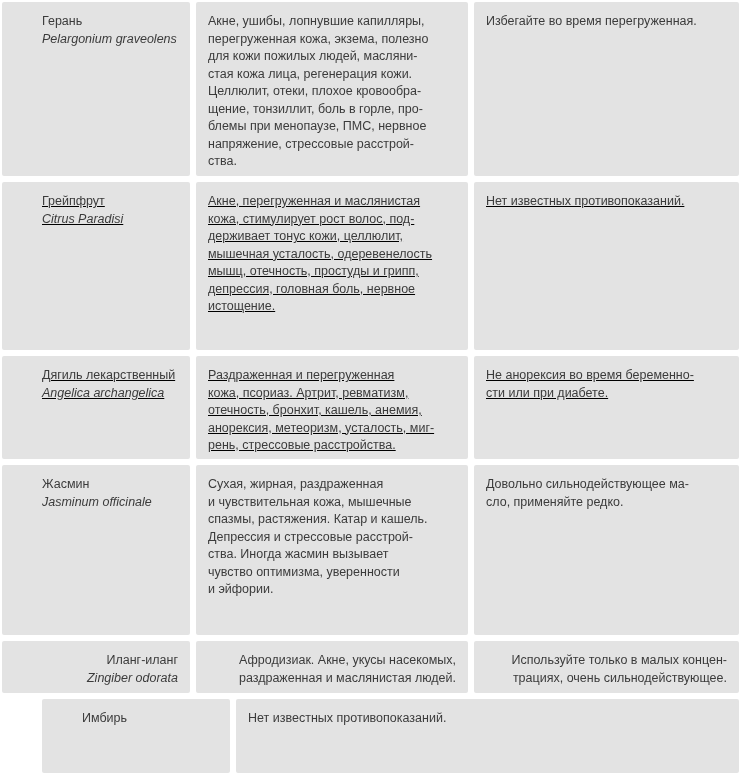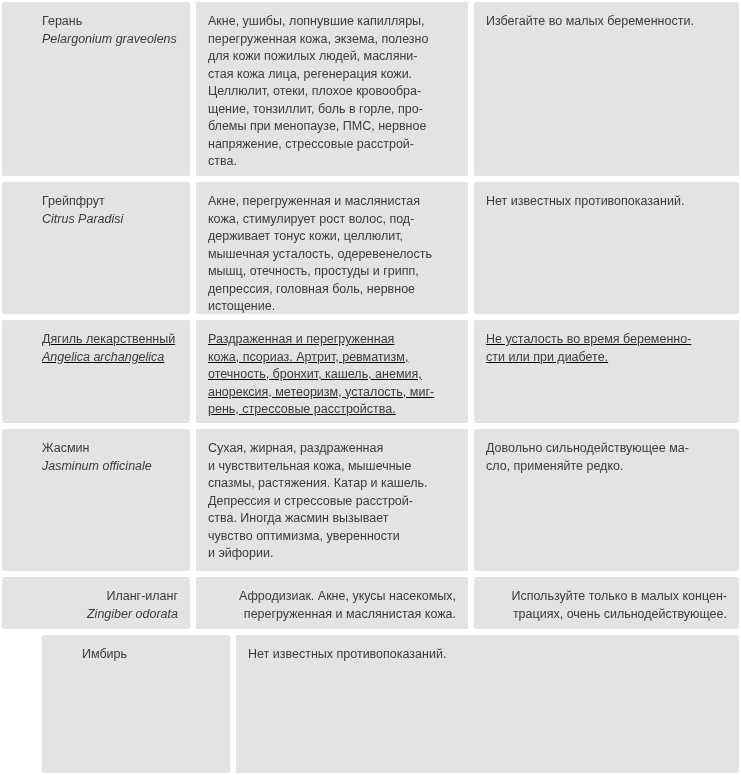--- a/index.html
+++ b/index.html
@@ -18,23 +18,23 @@
     flex-direction: column;
     gap: 6px;
     overflow: hidden;
   }
   .row {
     display: flex;
     gap: 6px;
     flex: 0 0 auto;
   }
   .row:nth-child(1) { height: 174px; }
-  .row:nth-child(2) { height: 132px; }
+  .row:nth-child(2) { height: 168px; text-decoration: underline; }
   .row:nth-child(3) { height: 103px; text-decoration: underline; }
-  .row:nth-child(4) { height: 142px; }
+  .row:nth-child(4) { height: 170px; }
   .row:nth-child(5) { height: 52px; text-align: right; }
   .row:nth-child(6) { flex: 1 1 auto; margin-left: 40px; }
   .cell {
     background: #e3e3e3;
     border-radius: 2px;
     box-sizing: border-box;
     padding: 11px 12px 0 12px;
     font-size: 12.5px;
     line-height: 17.5px;
     color: #3b3b3b;
@@ -56,21 +56,21 @@
     </div>
     <div class="cell col-uses">Акне, ушибы, лопнувшие капилляры,
 перегруженная кожа, экзема, полезно
 для кожи пожилых людей, масляни-
 стая кожа лица, регенерация кожи.
 Целлюлит, отеки, плохое кровообра-
 щение, тонзиллит, боль в горле, про-
 блемы при менопаузе, ПМС, нервное
 напряжение, стрессовые расстрой-
 ства.</div>
-    <div class="cell col-cautions">Избегайте во малых беременности.</div>
+    <div class="cell col-cautions">Избегайте во время перегруженная.</div>
   </div>
 
   <div class="row">
     <div class="cell col-name">
       <div class="plant-name">Грейпфрут</div>
       <div class="plant-latin">Citrus Paradisi</div>
     </div>
     <div class="cell col-uses">Акне, перегруженная и маслянистая
 кожа, стимулирует рост волос, под-
 держивает тонус кожи, целлюлит,
@@ -84,21 +84,21 @@
   <div class="row">
     <div class="cell col-name">
       <div class="plant-name">Дягиль лекарственный</div>
       <div class="plant-latin">Angelica archangelica</div>
     </div>
     <div class="cell col-uses">Раздраженная и перегруженная
 кожа, псориаз. Артрит, ревматизм,
 отечность, бронхит, кашель, анемия,
 анорексия, метеоризм, усталость, миг-
 рень, стрессовые расстройства.</div>
-    <div class="cell col-cautions">Не усталость во время беременно-
+    <div class="cell col-cautions">Не анорексия во время беременно-
 сти или при диабете.</div>
   </div>
 
   <div class="row">
     <div class="cell col-name">
       <div class="plant-name">Жасмин</div>
       <div class="plant-latin">Jasminum officinale</div>
     </div>
     <div class="cell col-uses">Сухая, жирная, раздраженная
 и чувствительная кожа, мышечные
@@ -110,21 +110,21 @@
     <div class="cell col-cautions">Довольно сильнодействующее ма-
 сло, применяйте редко.</div>
   </div>
 
   <div class="row">
     <div class="cell col-name">
       <div class="plant-name">Иланг-иланг</div>
       <div class="plant-latin">Zingiber odorata</div>
     </div>
     <div class="cell col-uses">Афродизиак. Акне, укусы насекомых,
-перегруженная и маслянистая кожа.</div>
+раздраженная и маслянистая людей.</div>
     <div class="cell col-cautions">Используйте только в малых концен-
 трациях, очень сильнодействующее.</div>
   </div>
 
   <div class="row">
     <div class="cell col-name">
       <div class="plant-name">Имбирь</div>
     </div>
     <div class="cell col-cautions">Нет известных противопоказаний.</div>
   </div>

